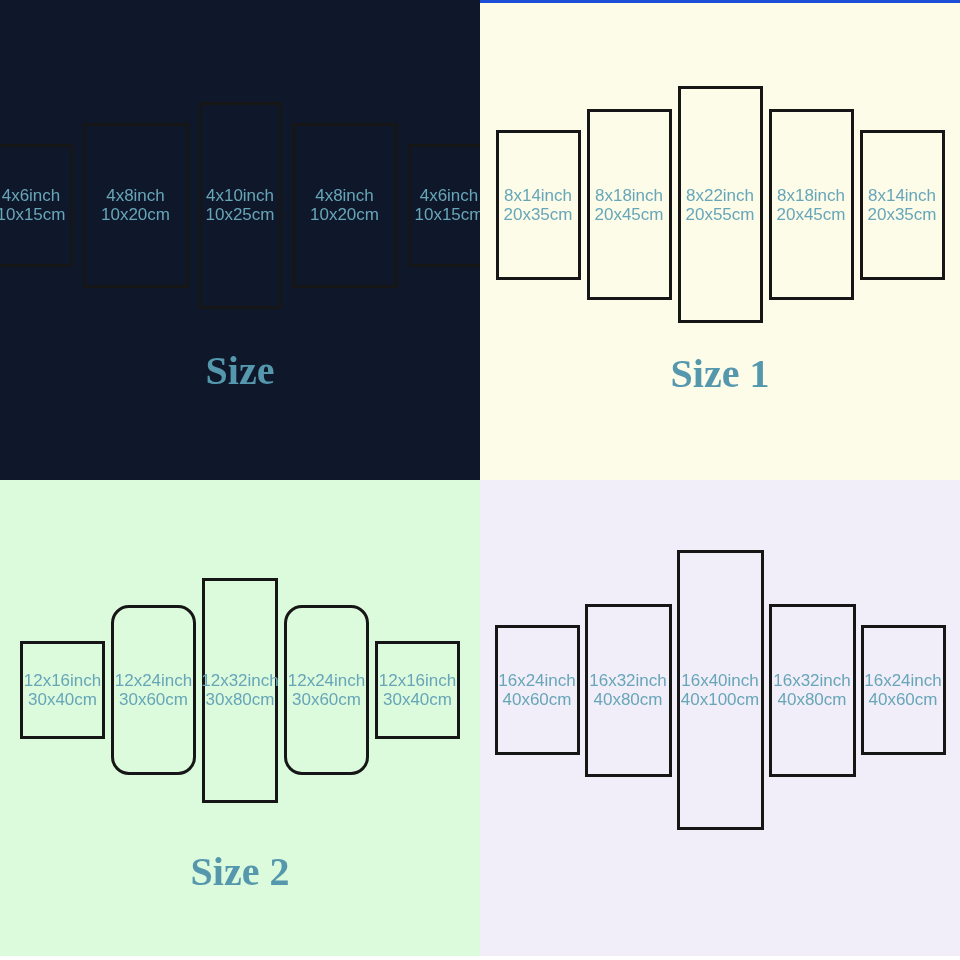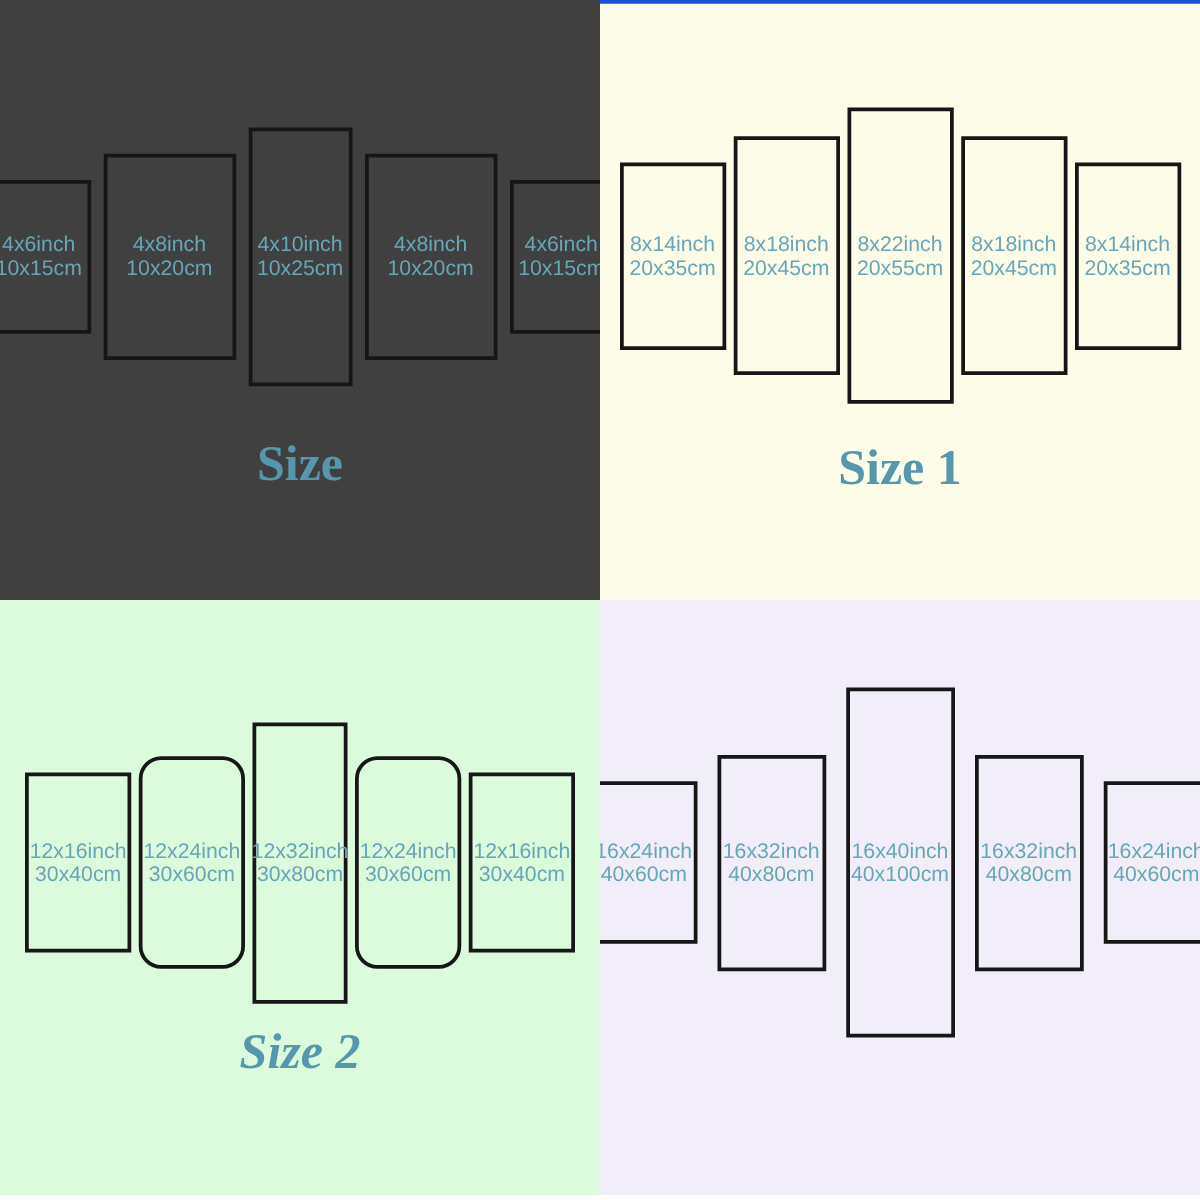--- a/index.html
+++ b/index.html
@@ -21,38 +21,38 @@
     height: 956px;
     display: grid;
     grid-template-columns: 480px 480px;
     grid-template-rows: 480px 476px;
   }
   .quadrant {
     position: relative;
     overflow: hidden;
     box-sizing: border-box;
   }
-  .q0 { background: #404040; }
+  .q0 { background: #0f172a; }
   .q1 { background: #fdfce9; border-top: 3px solid #1d4ed8; }
   .q2 { background: #dcfadc; }
   .q3 { background: #f2eef9; }
 
   .panels {
     position: absolute;
     left: 0;
     top: 0;
     width: 100%;
     display: flex;
     align-items: center;
     justify-content: center;
   }
   .q0 .panels { height: 410px; gap: 10px; }
   .q1 .panels { height: 403px; gap: 6px; }
   .q2 .panels { height: 420px; gap: 6px; }
-  .q3 .panels { height: 420px; gap: 16px; align-items: center; }
+  .q3 .panels { height: 420px; gap: 5px; align-items: center; }
 
   .panel {
     box-sizing: border-box;
     border: 3px solid #161616;
     background: transparent;
     display: flex;
     flex-direction: column;
     align-items: center;
     justify-content: center;
     flex-shrink: 0;
@@ -68,40 +68,40 @@
 
   
   .q0 .p0, .q0 .p4 { width: 83px; height: 123px; }
   .q0 .p1, .q0 .p3 { width: 106px; height: 165px; }
   .q0 .p2           { width: 83px; height: 207px; }
 
   .q1 .p0, .q1 .p4 { width: 85px; height: 150px; }
   .q1 .p1, .q1 .p3 { width: 85px; height: 191px; }
   .q1 .p2           { width: 85px; height: 237px; justify-content: center; }
 
-  .q2 .p0, .q2 .p4 { width: 85px; height: 144px; }
+  .q2 .p0, .q2 .p4 { width: 85px; height: 98px; }
   .q2 .p1, .q2 .p3 { width: 85px; height: 170px; border-radius: 18px; }
   .q2 .p2           { width: 76px; height: 225px; }
 
   .q3 .p0, .q3 .p4 { width: 85px; height: 130px; }
   .q3 .p1, .q3 .p3 { width: 87px; height: 173px; }
   .q3 .p2           { width: 87px; height: 280px; }
 
   .title {
     position: absolute;
     left: 0;
     width: 100%;
     text-align: center;
     font-family: "Liberation Serif", serif;
     font-weight: 700;
     font-size: 40px;
     color: #5598ae;
   }
   .q0 .title, .q1 .title { top: 347px; }
-  .q2 .title, .q3 .title { top: 337px; font-style: italic; }
+  .q2 .title, .q3 .title { top: 368px; }
 </style>
 </head>
 <body>
 
 <div class="grid">
 
   <div class="quadrant q0">
     <div class="panels">
       <div class="panel p0">
         <span class="lbl">4x6inch</span>

